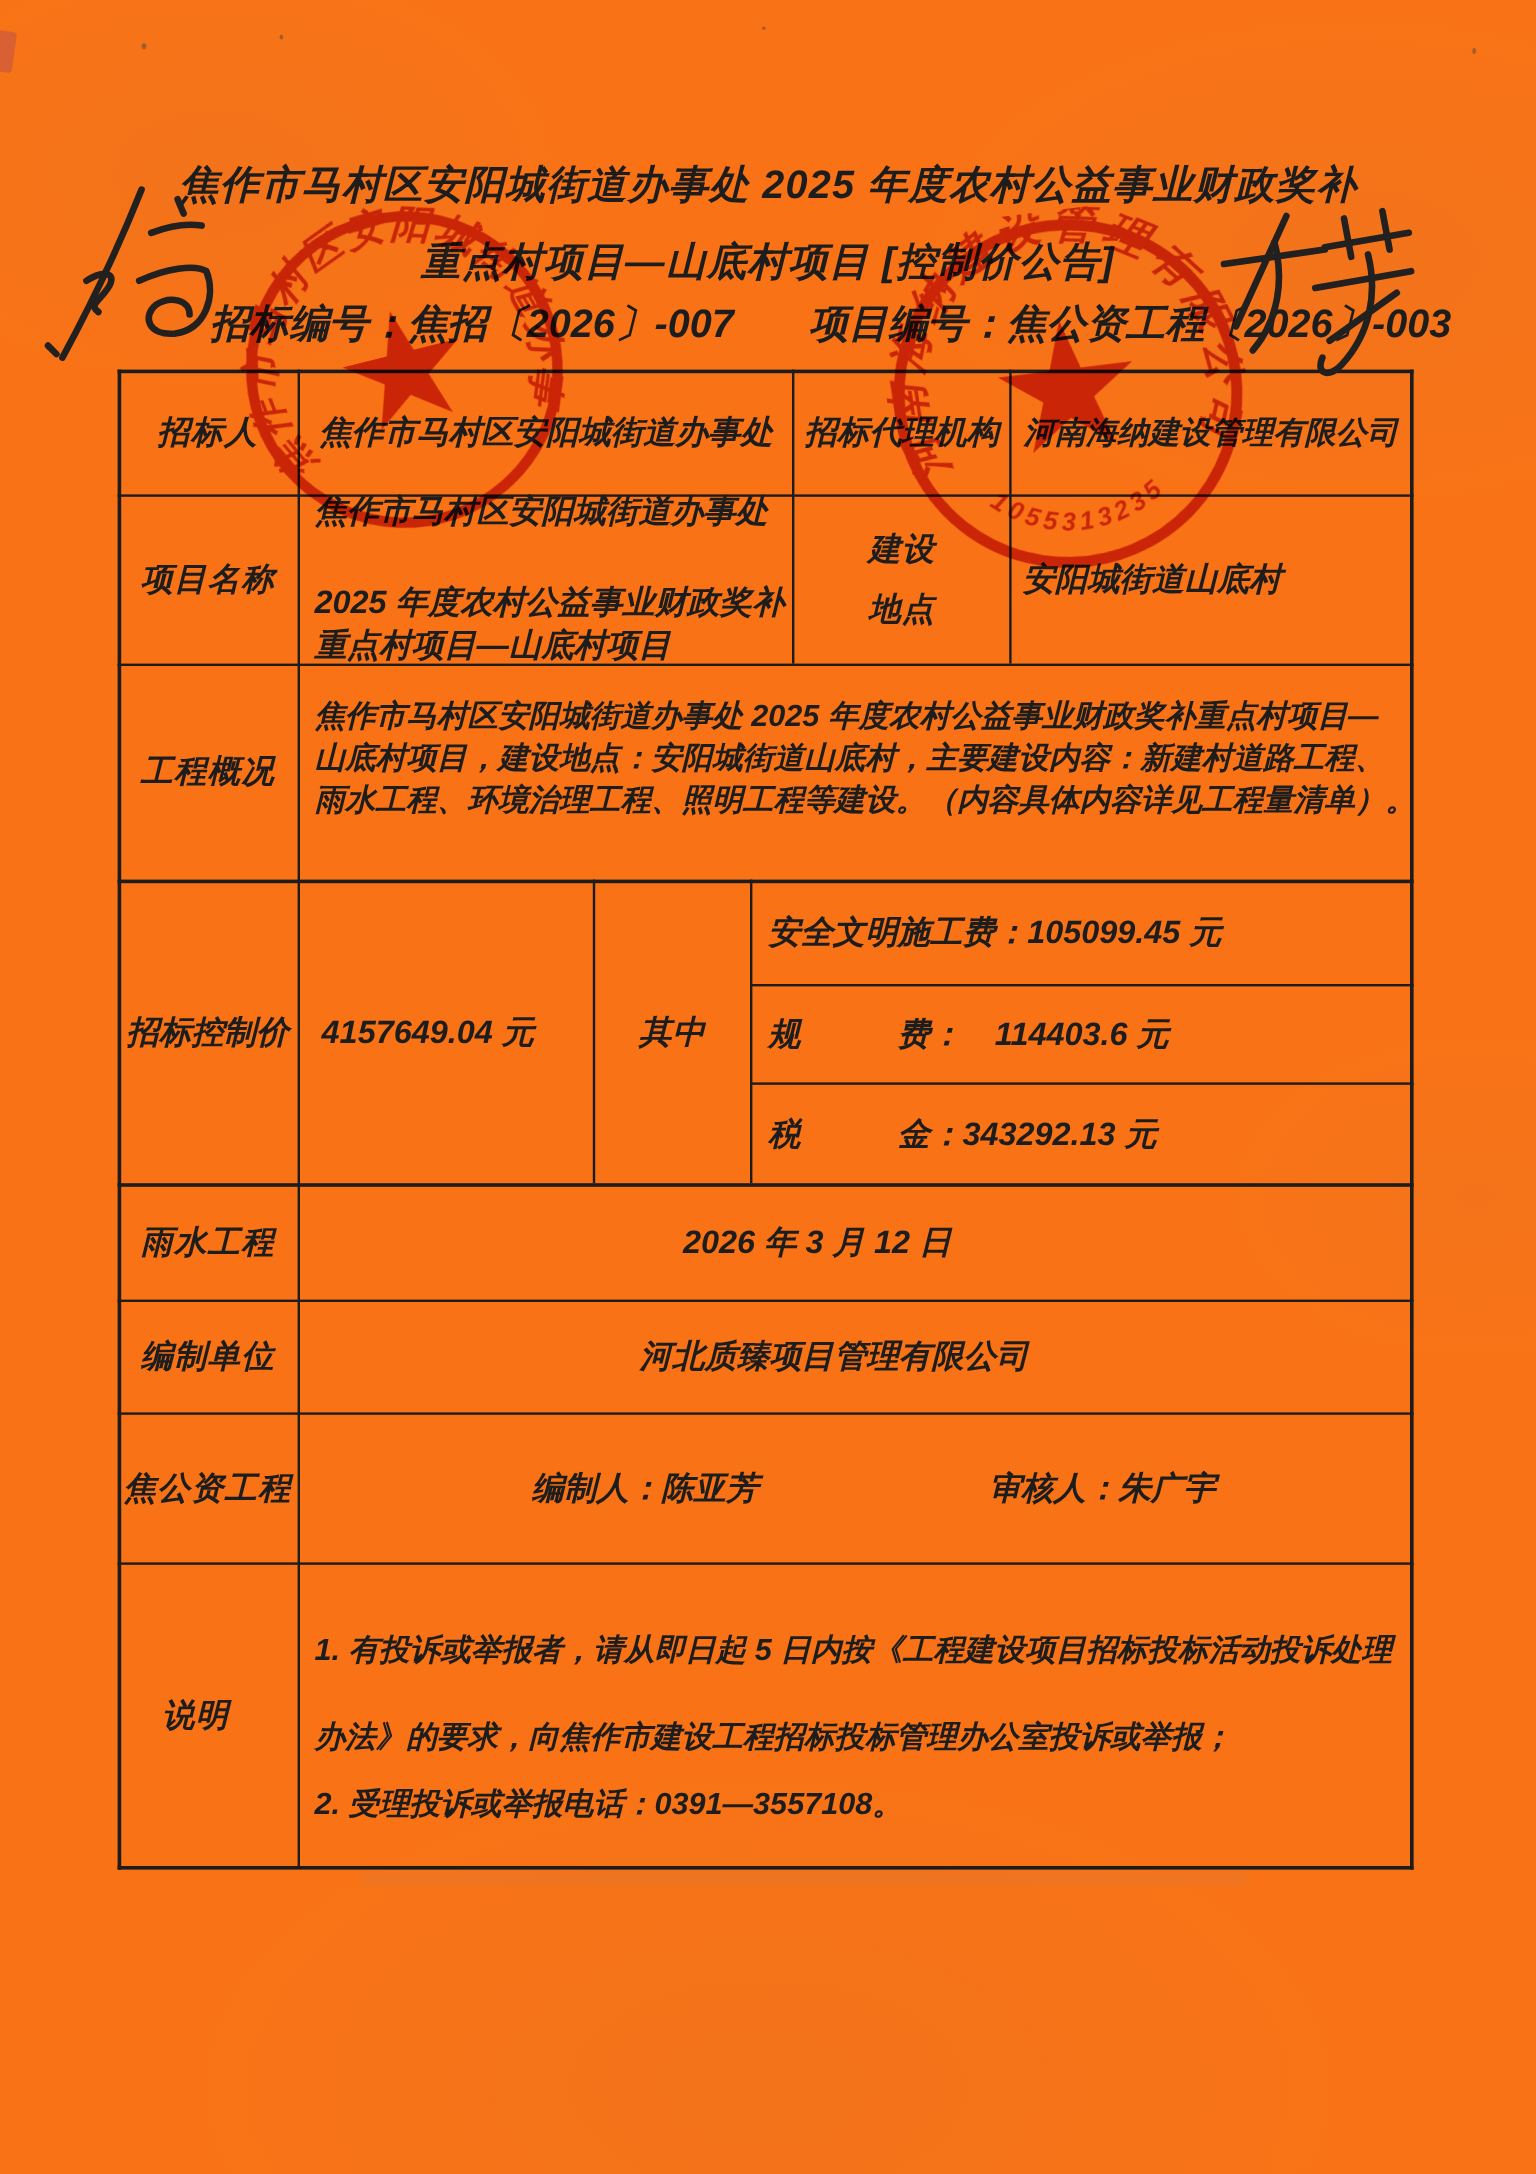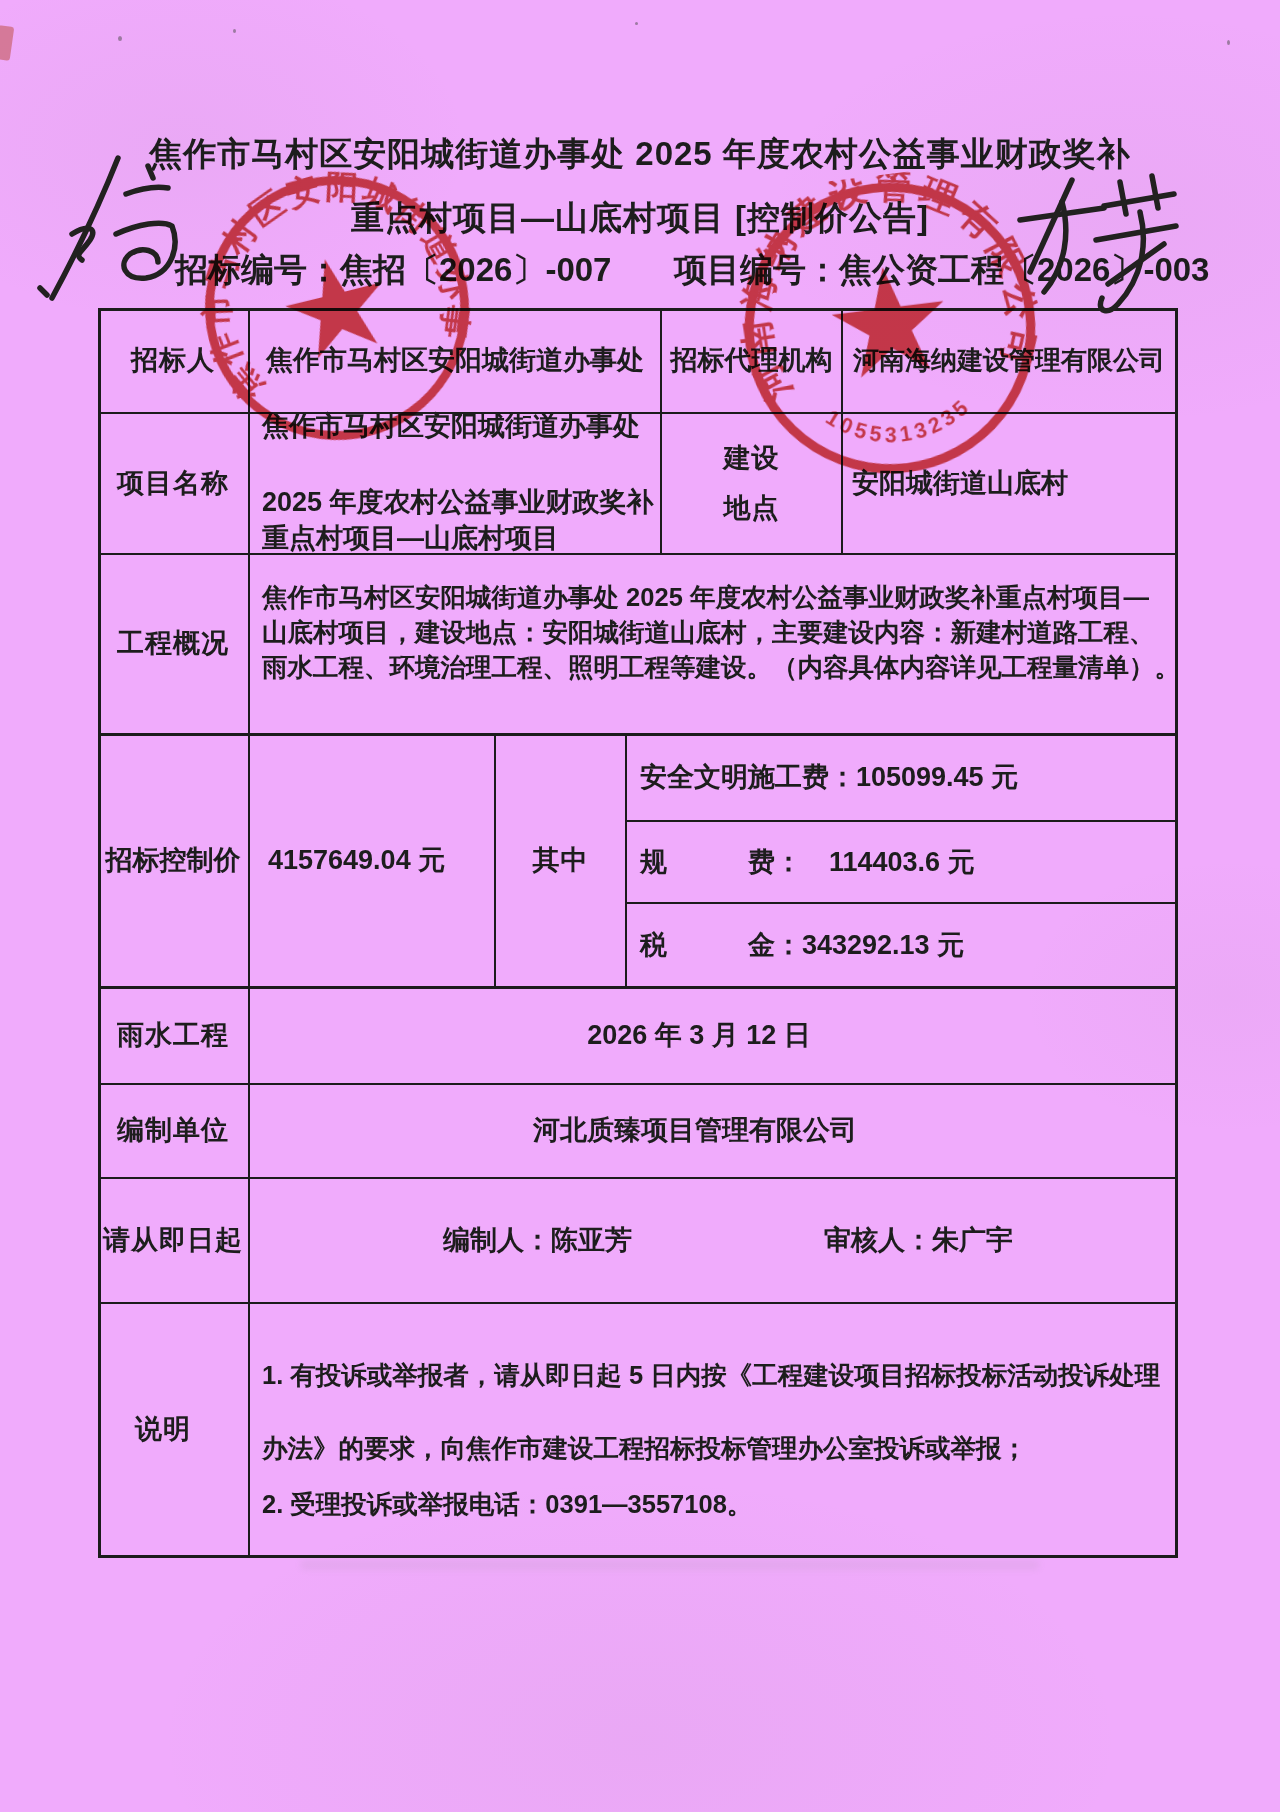--- a/index.html
+++ b/index.html
@@ -1,20 +1,21 @@
 <!DOCTYPE html>
 <html><head>
 <meta charset="utf-8">
 <style>
   html,body{margin:0;padding:0;background:#e8e8e6;}
   .page{
     position:relative;width:1280px;height:1812px;margin:0 auto;
-    background:#f0abfc;overflow:hidden;
+    background:#f97316;overflow:hidden;
     font-family:"Liberation Sans","DejaVu Sans",sans-serif;
     color:#1d1d1d;
+    font-style:italic;
   }
   .texture{
     position:absolute;inset:0;pointer-events:none;z-index:1;
     background:
       radial-gradient(420px 260px at 14% 8%, rgba(120,120,118,.05), transparent 70%),
       radial-gradient(520px 300px at 88% 12%, rgba(120,120,118,.05), transparent 70%),
       radial-gradient(700px 380px at 50% 96%, rgba(110,110,108,.05), transparent 70%),
       radial-gradient(300px 200px at 96% 55%, rgba(120,120,118,.04), transparent 70%);
   }
   .abs{position:absolute;}
@@ -109,26 +110,26 @@
   </div>
 
   <div class="cell c-center lbl" style="left:98px;top:733px;width:150px;height:253px;letter-spacing:0;">招标控制价</div>
   <div class="cell c-left val" style="left:268px;top:733px;width:224px;height:253px;">4157649.04 元</div>
   <div class="cell c-center lbl" style="left:496px;top:733px;width:129px;height:253px;">其中</div>
   <div class="cell c-left val" style="left:640px;top:733px;width:535px;height:87px;">安全文明施工费：105099.45 元</div>
   <div class="cell c-left val" style="left:640px;top:822px;width:535px;height:80px;">规　　　费：　114403.6 元</div>
   <div class="cell c-left val" style="left:640px;top:904px;width:535px;height:82px;">税　　　金：343292.13 元</div>
 
   <div class="cell c-center lbl" style="left:98px;top:986px;width:150px;height:97px;">雨水工程</div>
-  <div class="cell c-center val" style="left:264px;top:986px;width:870px;height:97px;">2026 年 3 月 12 日</div>
+  <div class="cell c-center val" style="left:246px;top:986px;width:870px;height:97px;">2026 年 3 月 12 日</div>
 
   <div class="cell c-center lbl" style="left:98px;top:1083px;width:150px;height:94px;">编制单位</div>
   <div class="cell c-center val" style="left:250px;top:1083px;width:890px;height:94px;">河北质臻项目管理有限公司</div>
 
-  <div class="cell c-center lbl" style="left:98px;top:1177px;width:150px;height:125px;">请从即日起</div>
+  <div class="cell c-center lbl" style="left:98px;top:1177px;width:150px;height:125px;">焦公资工程</div>
   <div class="cell val" style="left:443px;top:1177px;width:320px;height:125px;">编制人：陈亚芳</div>
   <div class="cell val" style="left:824px;top:1177px;width:320px;height:125px;">审核人：朱广宇</div>
 
   <div class="cell c-center lbl" style="left:88px;top:1302px;width:150px;height:253px;">说明</div>
   <div class="cell small lines" style="left:262px;top:1358px;width:910px;height:180px;align-items:flex-start;">
     <div>
       <div style="line-height:34px;">1. 有投诉或举报者，请从即日起 5 日内按《工程建设项目招标投标活动投诉处理</div>
       <div style="line-height:34px;margin-top:39px;">办法》的要求，向焦作市建设工程招标投标管理办公室投诉或举报；</div>
       <div style="line-height:34px;margin-top:22px;">2. 受理投诉或举报电话：0391—3557108。</div>
     </div>

